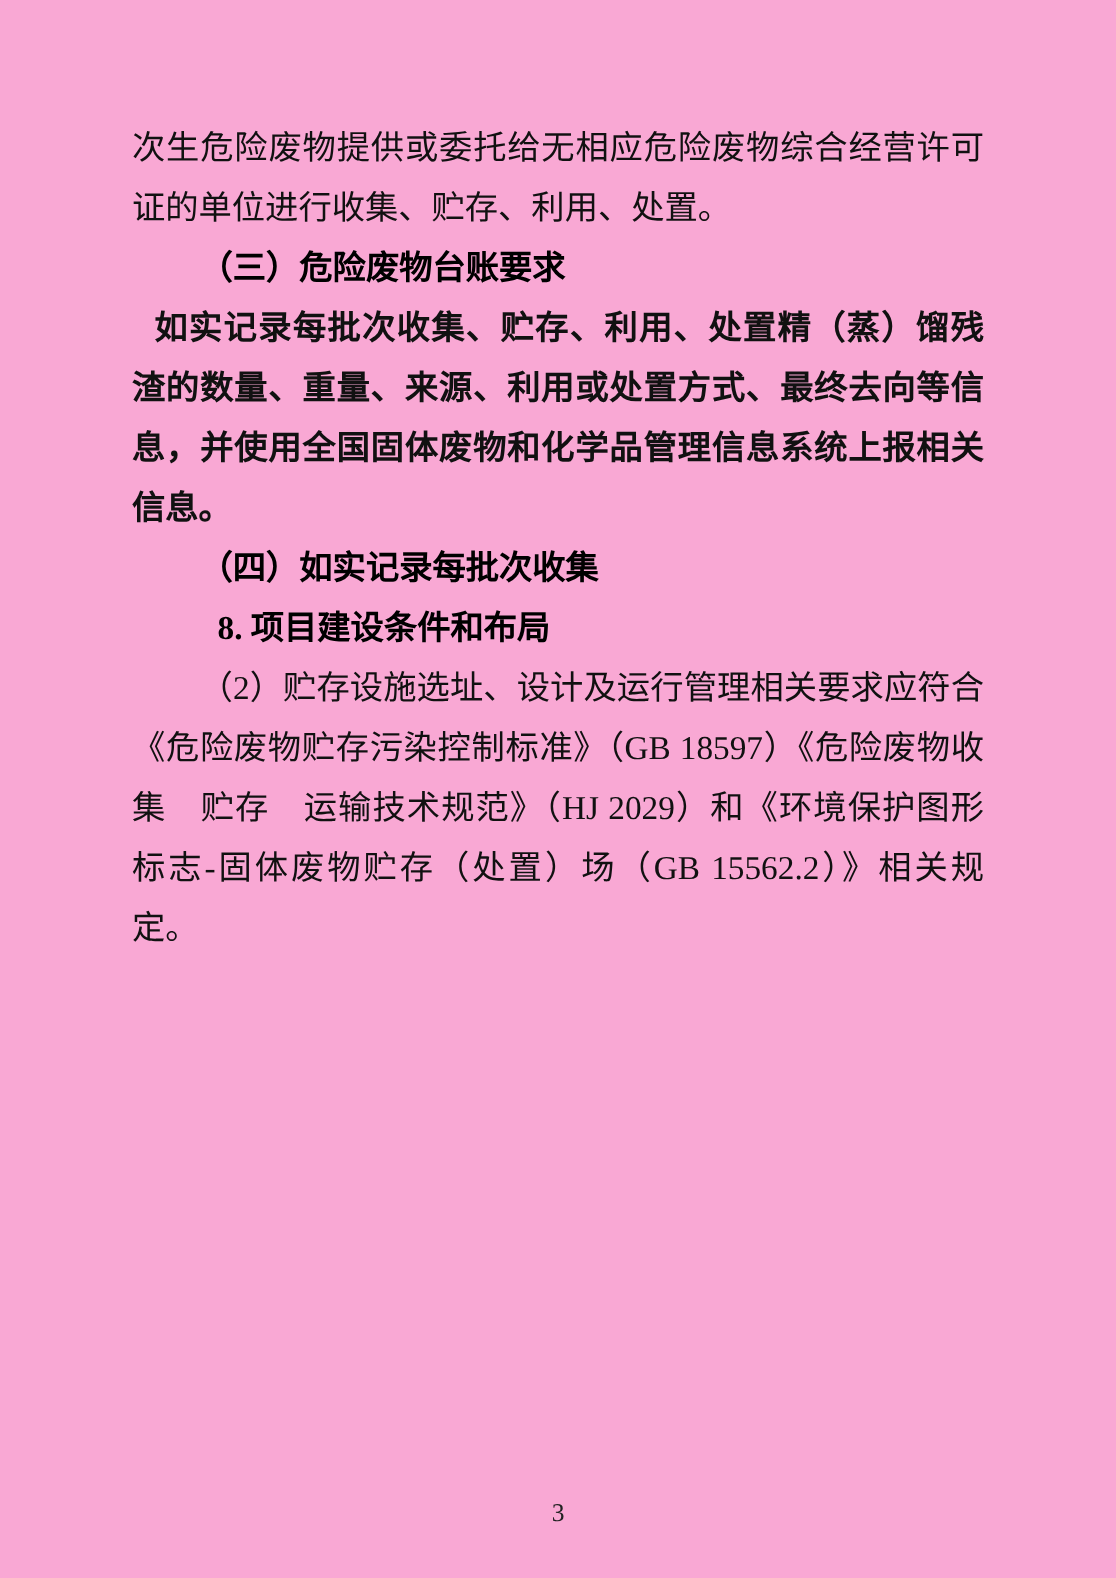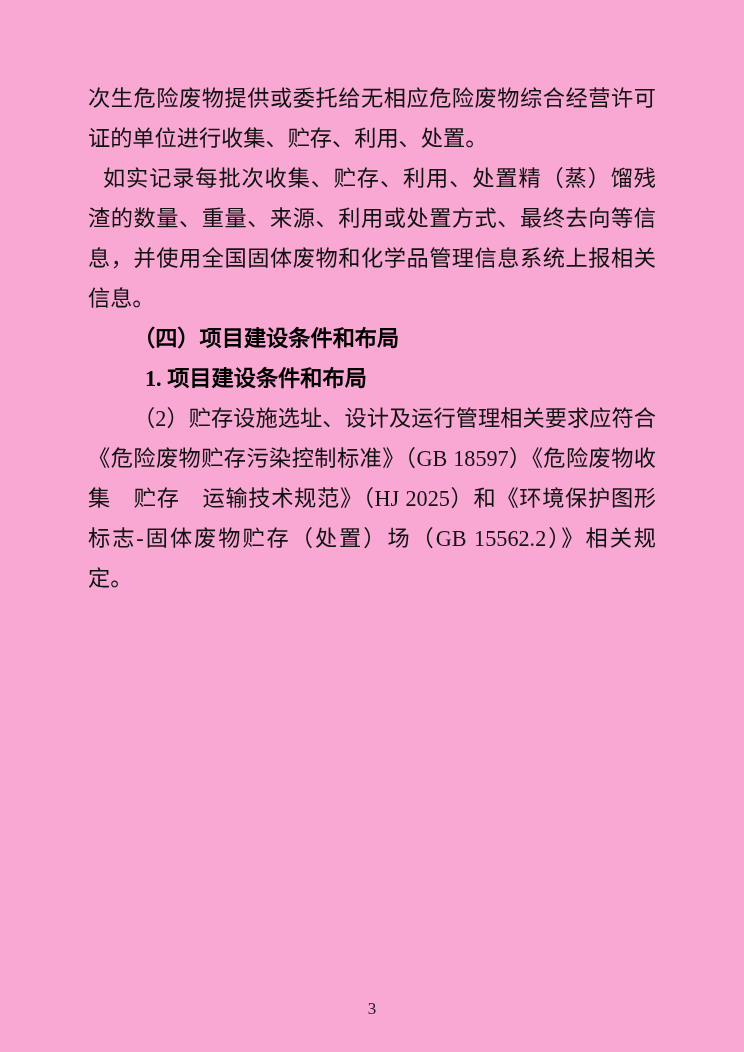--- a/index.html
+++ b/index.html
@@ -30,21 +30,21 @@
     text-justify: inter-ideograph;
     letter-spacing: 0;
     word-break: break-all;
     color: #111111;
   }
   .para.heading {
     font-weight: bold;
     color: #000000;
   }
   .ind-none          { text-indent: 0; }
-  .ind-space         { text-indent: 15px; }
+  .ind-space         { text-indent: 15px; font-weight: bold; }
   .ind-num           { text-indent: 45px; }
   .ind-heading-paren { text-indent: 45px; }
   .ind-heading-num   { text-indent: 57px; }
   .page-footer {
     position: absolute;
     left: 0;
     top: 998px;
     width: 744px;
     text-align: center;
   }
@@ -55,21 +55,22 @@
     font-family: "Liberation Serif", "DejaVu Serif", serif;
   }
 </style>
 </head>
 <body>
 
 <div class="page">
   <div class="page-body">
 
   <p class="para body ind-none">次生危险废物提供或委托给无相应危险废物综合经营许可证的单位进行收集、贮存、利用、处置。</p>
+      <p class="para heading ind-heading-paren">（三）危险废物台账要求</p>
       <p class="para body ind-space">如实记录每批次收集、贮存、利用、处置精（蒸）馏残渣的数量、重量、来源、利用或处置方式、最终去向等信息，并使用全国固体废物和化学品管理信息系统上报相关信息。</p>
-      <p class="para heading ind-heading-paren">（四）项目建设条件和布局</p>
-      <p class="para heading ind-heading-num">1. 项目建设条件和布局</p>
-      <p class="para body ind-num">（2）贮存设施选址、设计及运行管理相关要求应符合《危险废物贮存污染控制标准》（GB 18597）《危险废物收集　贮存　运输技术规范》（HJ 2025）和《环境保护图形标志-固体废物贮存（处置）场（GB 15562.2）》相关规定。</p>
+      <p class="para heading ind-heading-paren">（四）如实记录每批次收集</p>
+      <p class="para heading ind-heading-num">8. 项目建设条件和布局</p>
+      <p class="para body ind-num">（2）贮存设施选址、设计及运行管理相关要求应符合《危险废物贮存污染控制标准》（GB 18597）《危险废物收集　贮存　运输技术规范》（HJ 2029）和《环境保护图形标志-固体废物贮存（处置）场（GB 15562.2）》相关规定。</p>
     </div>
   <div class="page-footer">
     <span class="page-number">3</span>
   </div>
 </div>
 
 </body></html>

